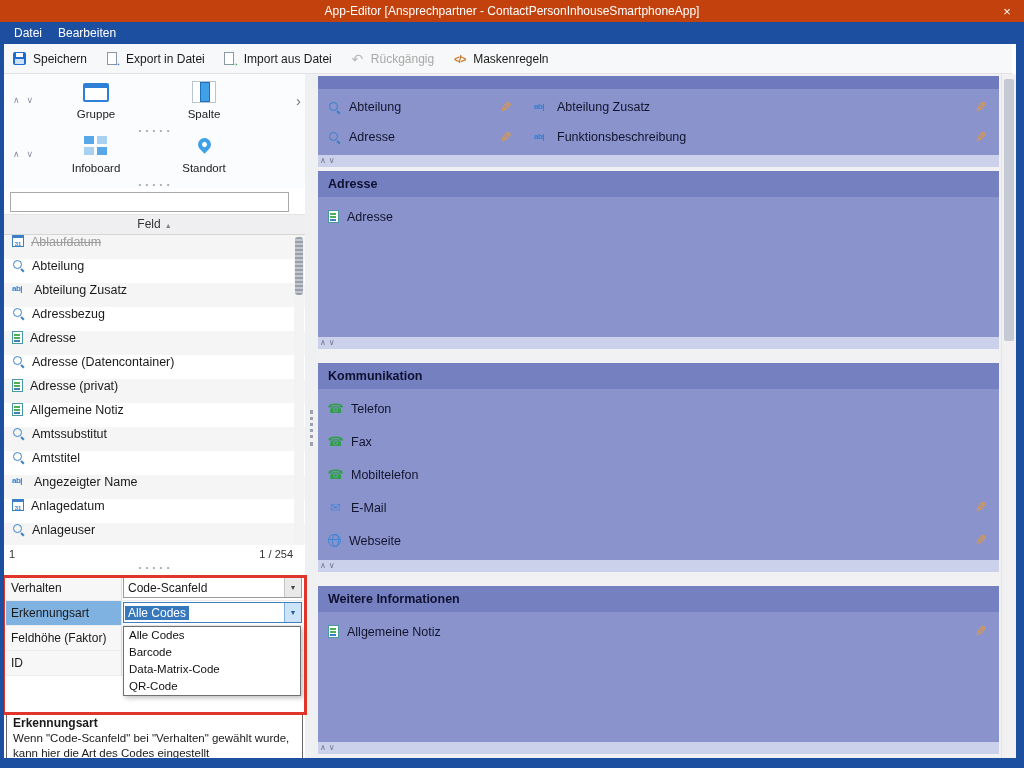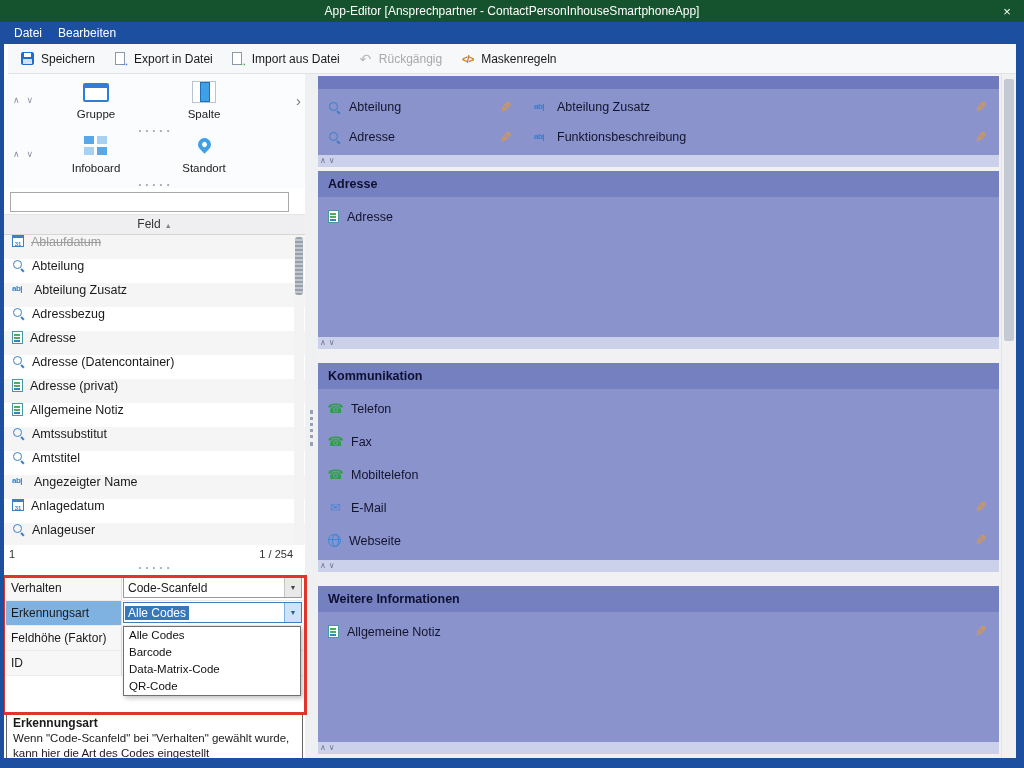--- a/index.html
+++ b/index.html
@@ -1,26 +1,26 @@
 <!DOCTYPE html>
 <html><head>
 <meta charset="utf-8">
 <style>
   * { box-sizing: border-box; margin: 0; padding: 0; }
   html,body { width:1024px; height:768px; overflow:hidden; }
   body { position:relative; background:#fff; font-family:"Liberation Sans", sans-serif; font-size:12px; color:#1a1a1a; }
 
   
-  #titlebar { position:absolute; left:0; top:0; width:1024px; height:22px; background:#14532d; display:flex; align-items:center; color:#fff; }
+  #titlebar { position:absolute; left:0; top:0; width:1024px; height:22px; background:#c2410c; display:flex; align-items:center; color:#fff; }
   #title-text { flex:1; text-align:center; font-size:12px; }
   #close-btn { width:34px; text-align:center; font-size:13px; cursor:default; }
   #menubar { position:absolute; left:0; top:22px; width:1024px; height:22px; background:#1d4fa1; display:flex; align-items:center; padding-left:6px; }
   .menu-item { color:#fff; font-size:12px; padding:0 8px; height:22px; line-height:22px; }
 
-  #toolbar { position:absolute; left:8px; top:44px; width:1012px; height:30px; background:#f7f8f9; border-bottom:1px solid #e2e2e2; display:flex; align-items:center; padding-left:3px; }
+  #toolbar { position:absolute; left:0; top:44px; width:1012px; height:30px; background:#f7f8f9; border-bottom:1px solid #e2e2e2; display:flex; align-items:center; padding-left:3px; }
   .tb-item { display:inline-flex; align-items:center; gap:6px; padding:0 9px; height:30px; font-size:12px; color:#1a1a1a; }
   .tb-item.disabled { color:#a8a8a8; }
   .tb-ico { width:15px; height:15px; display:inline-flex; align-items:center; justify-content:center; position:relative; flex:0 0 auto; }
 
   
   .wb { position:absolute; background:#1d4fa1; z-index:60; }
   #b-left { left:0; top:44px; width:4px; height:724px; }
   #b-right { left:1016px; top:44px; width:8px; height:724px; }
   #b-bottom { left:0; top:758px; width:1024px; height:10px; }
 

